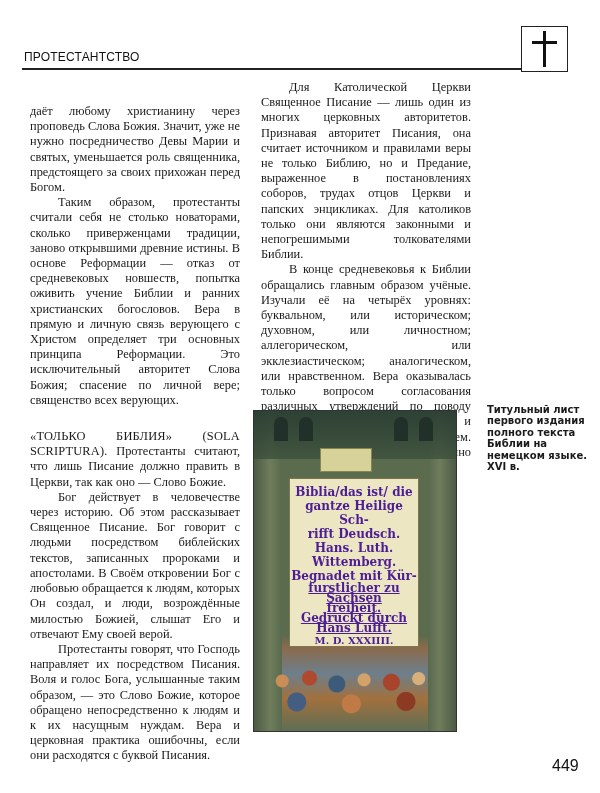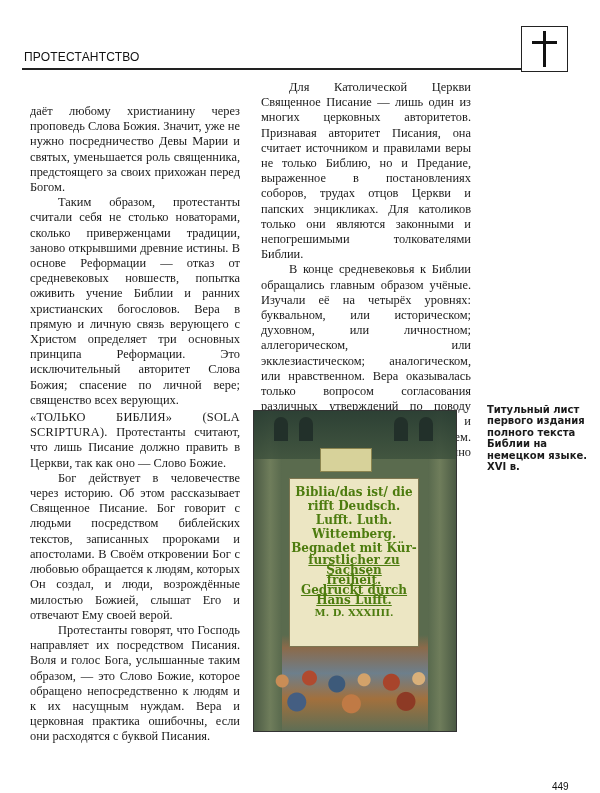--- a/index.html
+++ b/index.html
@@ -25,21 +25,21 @@
   .cross-h { position: absolute; left: 10px; top: 14px; width: 25px; height: 3px; background: #111; }
 
   .col {
     position: absolute; font-size: 12.4px; line-height: 15.2px;
     text-align: justify; hyphens: manual;
   }
   .col-left { left: 30px; top: 80px; width: 210px; }
   .col-right { left: 261px; top: 80px; width: 210px; }
   .col p { margin: 0; text-indent: 28px; }
   .col p.noindent { text-indent: 0; margin-top: 24px; }
-  .col p.gap { margin-top: 2px; }
+  .col p.gap { margin-top: 21px; }
   .heading-inline { font-variant: normal; letter-spacing: 0.2px; }
 
   .figure {
     position: absolute; left: 253px; top: 410px; width: 202px; height: 320px;
     border: 1px solid #333;
     background:
       linear-gradient(180deg, rgba(40,60,50,0.9) 0%, rgba(60,80,60,0.8) 15%, transparent 15%),
       linear-gradient(90deg, #4b5a44 0%, #6f7d5b 8%, #58694d 14%, transparent 14%, transparent 86%, #58694d 86%, #6f7d5b 92%, #4b5a44 100%),
       linear-gradient(180deg, transparent 70%, #8b6a4a 74%, #6d7f8c 82%, #a2703d 90%, #5e6e55 100%),
       #5a6b4e;
@@ -49,21 +49,21 @@
     position: absolute; top: 6px; width: 14px; height: 24px;
     border-radius: 7px 7px 0 0; background: #22302a;
   }
   .fig-plaque {
     position: absolute; left: 66px; top: 37px; width: 50px; height: 22px;
     background: #d7d29a; border: 1px solid #8a844f;
   }
   .fig-page {
     position: absolute; left: 35px; top: 67px; width: 130px; height: 169px;
     background: #ece6c3; border: 1px solid #7d7651;
-    font-family: "DejaVu Serif", serif; color: #4d7c0f; text-align: center;
+    font-family: "DejaVu Serif", serif; color: #4c1d95; text-align: center;
     padding-top: 6px; box-sizing: border-box;
   }
   .fig-line { display: block; font-weight: bold; font-size: 12px; line-height: 14px; }
   .fig-small { display: block; font-weight: bold; font-size: 12px; line-height: 10px; text-decoration: underline; }
   .fig-year { display: block; font-weight: bold; font-size: 10px; line-height: 16px; margin-top: 0; }
   .fig-crowd {
     position: absolute; left: 10px; bottom: 14px; width: 182px; height: 60px;
     background:
       radial-gradient(circle at 10% 40%, #c98d56 0 6px, transparent 7px),
       radial-gradient(circle at 25% 35%, #b04a2f 0 7px, transparent 8px),
@@ -76,21 +76,21 @@
       radial-gradient(circle at 78% 74%, #8d3a25 0 9px, transparent 10px);
   }
   .caption {
     position: absolute; left: 487px; top: 404px; width: 105px;
     font-family: "DejaVu Sans", "Liberation Sans", sans-serif;
     font-weight: bold; font-size: 10px; line-height: 11.4px; color: #1a1a1a;
   }
   .page-number {
     position: absolute; left: 552px; top: 757px;
     font-family: "Liberation Sans", "DejaVu Sans", sans-serif;
-    font-size: 10px; color: #111; margin-top: 24px;
+    font-size: 16px; color: #111;
   }
 </style>
 </head>
 <body>
 
 <div class="header-title">ПРОТЕСТАНТСТВО</div>
 <div class="header-rule"></div>
 <div class="cross-box">
   <div class="cross-v"></div>
   <div class="cross-h"></div>
@@ -110,22 +110,23 @@
 </div>
 
 <div class="figure">
   <div class="fig-arch" style="left:20px"></div>
   <div class="fig-arch" style="left:45px"></div>
   <div class="fig-arch" style="left:140px"></div>
   <div class="fig-arch" style="left:165px"></div>
   <div class="fig-plaque"></div>
   <div class="fig-page">
     <span class="fig-line">Biblia/das ist/ die</span>
+    <span class="fig-line">gantze Heilige Sch-</span>
     <span class="fig-line">rifft Deudsch.</span>
-    <span class="fig-line">Lufft. Luth.</span>
+    <span class="fig-line">Hans. Luth.</span>
     <span class="fig-line">Wittemberg.</span>
     <span class="fig-line">Begnadet mit Kür-</span>
     <span class="fig-small">furstlicher zu Sachsen</span>
     <span class="fig-small">freiheit.</span>
     <span class="fig-small">Gedruckt durch Hans Lufft.</span>
     <span class="fig-year">M. D. XXXIIII.</span>
   </div>
   <div class="fig-crowd"></div>
 </div>
 

